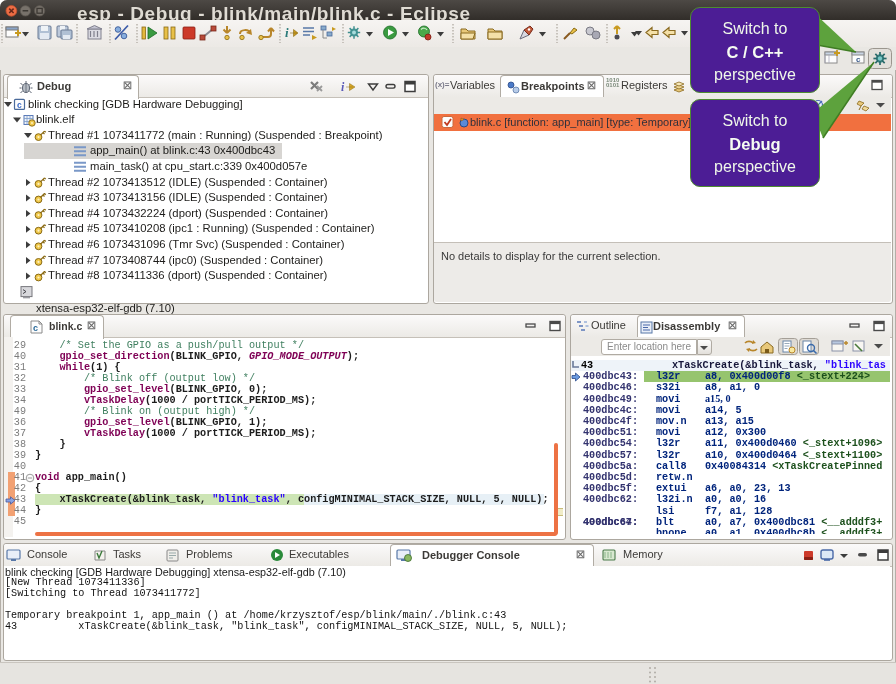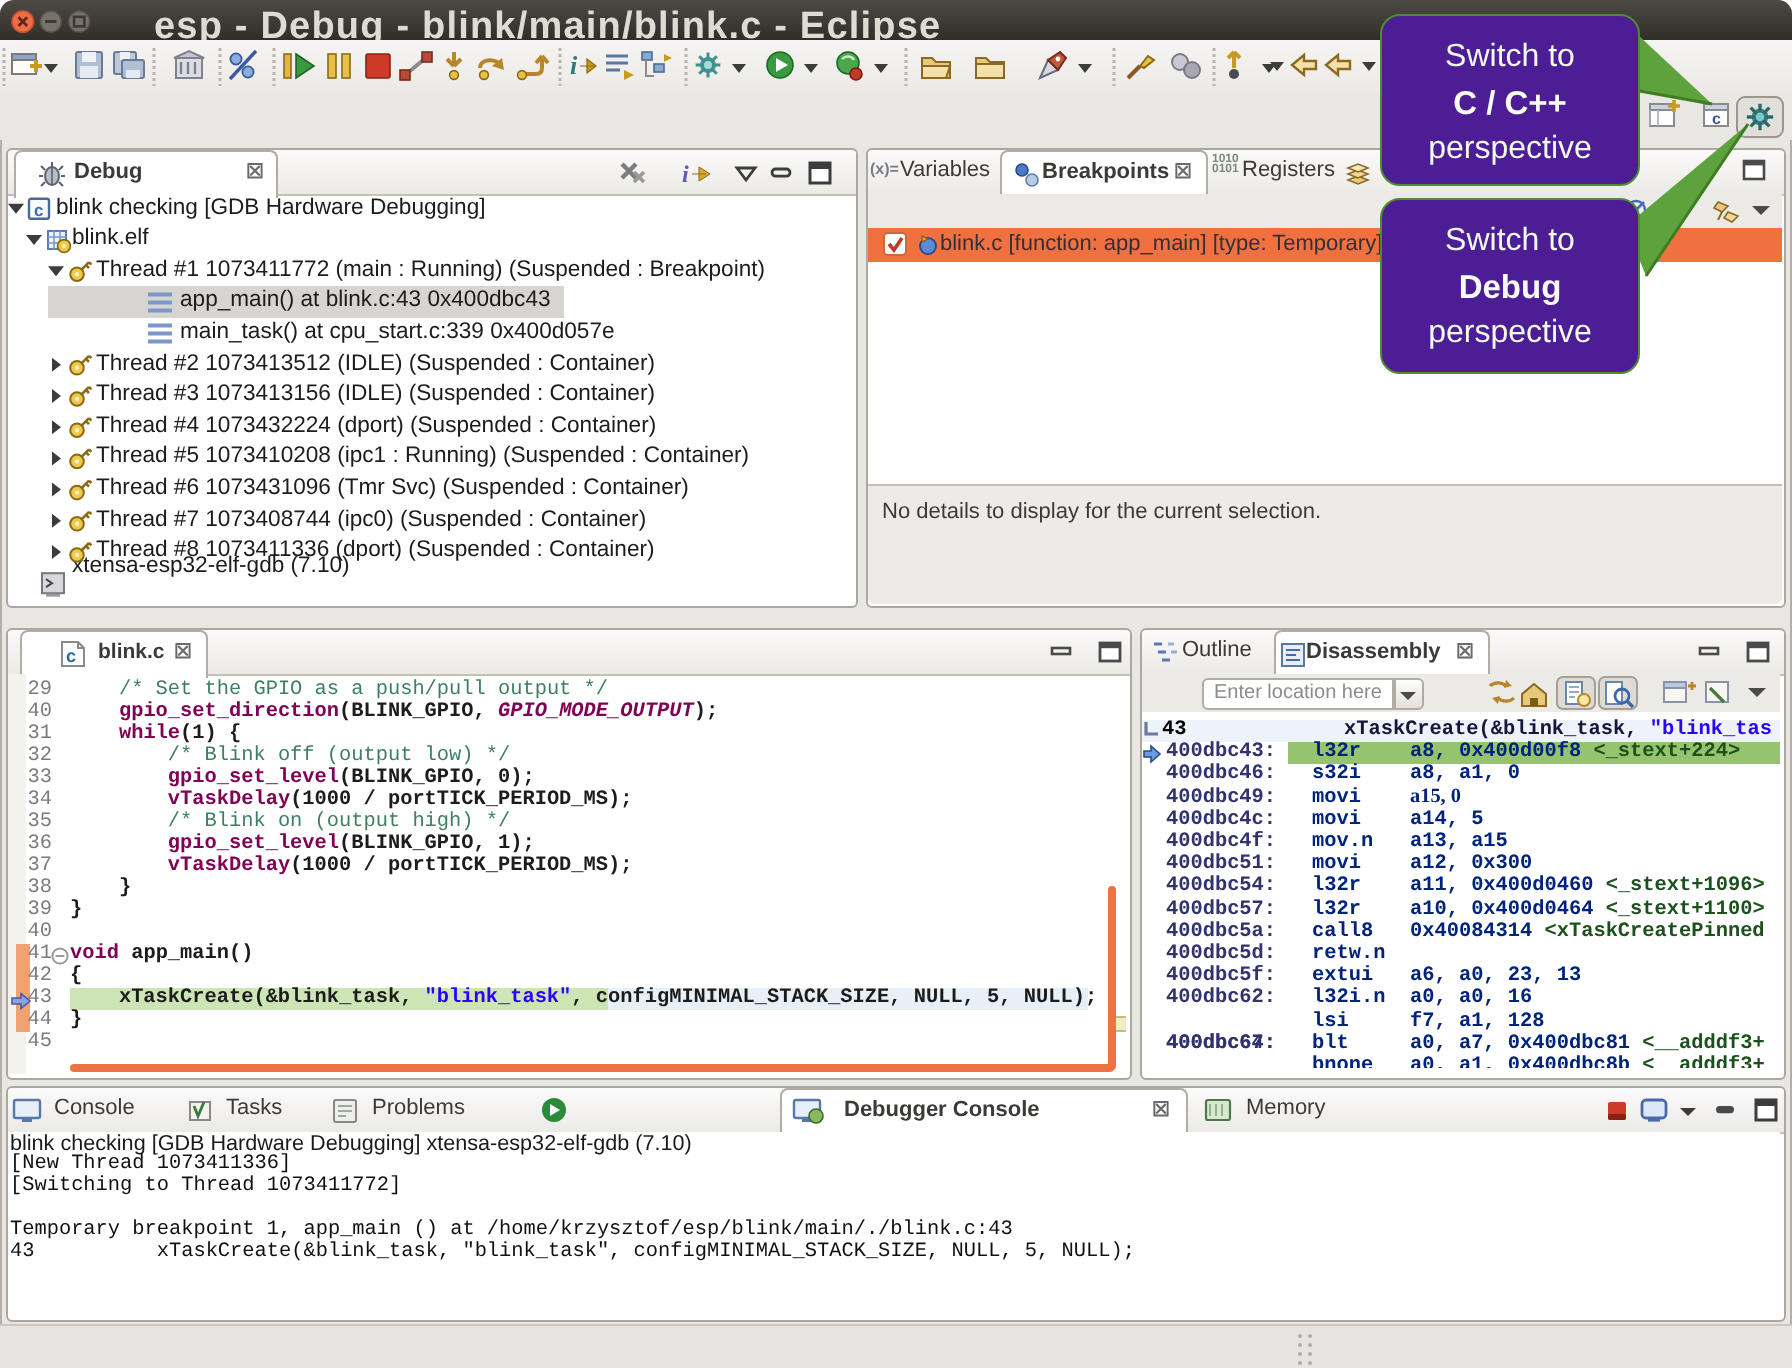--- a/index.html
+++ b/index.html
@@ -195,21 +195,21 @@
   <div class="abs" style="left:20px;top:68.4px;width:258px;height:15.6px;background:#d7d5d2;"></div>
   <div class="trow" style="left:86px;top:68.4px;">app_main() at blink.c:43 0x400dbc43</div>
   <div class="trow" style="left:86px;top:84.0px;">main_task() at cpu_start.c:339 0x400d057e</div>
   <div class="trow" style="left:44px;top:99.6px;">Thread #2 1073413512 (IDLE) (Suspended : Container)</div>
   <div class="trow" style="left:44px;top:115.2px;">Thread #3 1073413156 (IDLE) (Suspended : Container)</div>
   <div class="trow" style="left:44px;top:130.8px;">Thread #4 1073432224 (dport) (Suspended : Container)</div>
   <div class="trow" style="left:44px;top:146.4px;">Thread #5 1073410208 (ipc1 : Running) (Suspended : Container)</div>
   <div class="trow" style="left:44px;top:162.0px;">Thread #6 1073431096 (Tmr Svc) (Suspended : Container)</div>
   <div class="trow" style="left:44px;top:177.6px;">Thread #7 1073408744 (ipc0) (Suspended : Container)</div>
   <div class="trow" style="left:44px;top:193.2px;">Thread #8 1073411336 (dport) (Suspended : Container)</div>
-  <div class="trow" style="left:32px;top:201px;">xtensa-esp32-elf-gdb (7.10)</div>
+  <div class="trow" style="left:32px;top:226px;">xtensa-esp32-elf-gdb (7.10)</div>
  <svg class="abs" style="left:0;top:22px" width="424" height="205" viewBox="0 0 424 205">
         <path d="M0 4.9l8 0-4 5z" fill="#3c3c3c"></path>
         <rect x="10.5" y="2.4000000000000004" width="10" height="10" rx="1" fill="#fdfdfd" stroke="#4a6a9a" stroke-width="1.2"></rect>
         <text x="13" y="11.0" font-size="8.5" font-weight="bold" fill="#3a6ac8" font-family="Liberation Sans">c</text>
         <path d="M9 20.5l8 0-4 5z" fill="#3c3c3c"></path>
         <rect x="20" y="18.5" width="9" height="9" fill="#eef2f8" stroke="#5a7ab8" stroke-width="1"></rect>
         <path d="M23 18.5v9M26 18.5v9M20 21.5h9M20 24.5h9" stroke="#7a9ac8" stroke-width=".8"></path>
         <circle cx="28" cy="26.0" r="3.2" fill="#f0c84a" stroke="#8a6a14" stroke-width=".9"></circle>
         <circle cx="28" cy="26.0" r="1" fill="#fdf0c0"></circle>
         <path d="M20 36.1l8 0-4 5z" fill="#3c3c3c"></path>
@@ -332,21 +332,21 @@
   <div class="mono" style="position:absolute;left:9px;top:14.1px;width:13px;height:11px;line-height:11px;text-align:right;color:#7c7c7c;">40</div>
   <div class="mono code" style="position:absolute;left:31px;top:14.1px;height:11px;line-height:11px;">    <span class="kw">gpio_set_direction</span>(BLINK_GPIO, <span class="mac">GPIO_MODE_OUTPUT</span>);</div>
   <div class="mono" style="position:absolute;left:9px;top:25.1px;width:13px;height:11px;line-height:11px;text-align:right;color:#7c7c7c;">31</div>
   <div class="mono code" style="position:absolute;left:31px;top:25.1px;height:11px;line-height:11px;">    <span class="kw">while</span>(1) {</div>
   <div class="mono" style="position:absolute;left:9px;top:36.1px;width:13px;height:11px;line-height:11px;text-align:right;color:#7c7c7c;">32</div>
   <div class="mono code" style="position:absolute;left:31px;top:36.1px;height:11px;line-height:11px;">        <span class="cmt">/* Blink off (output low) */</span></div>
   <div class="mono" style="position:absolute;left:9px;top:47.1px;width:13px;height:11px;line-height:11px;text-align:right;color:#7c7c7c;">33</div>
   <div class="mono code" style="position:absolute;left:31px;top:47.1px;height:11px;line-height:11px;">        <span class="kw">gpio_set_level</span>(BLINK_GPIO, 0);</div>
   <div class="mono" style="position:absolute;left:9px;top:58.1px;width:13px;height:11px;line-height:11px;text-align:right;color:#7c7c7c;">34</div>
   <div class="mono code" style="position:absolute;left:31px;top:58.1px;height:11px;line-height:11px;">        <span class="kw">vTaskDelay</span>(1000 / portTICK_PERIOD_MS);</div>
-  <div class="mono" style="position:absolute;left:9px;top:69.1px;width:13px;height:11px;line-height:11px;text-align:right;color:#7c7c7c;">35</div>
+  <div class="mono" style="position:absolute;left:9px;top:69.1px;width:13px;height:11px;line-height:11px;text-align:right;color:#7c7c7c;">49</div>
   <div class="mono code" style="position:absolute;left:31px;top:69.1px;height:11px;line-height:11px;">        <span class="cmt">/* Blink on (output high) */</span></div>
   <div class="mono" style="position:absolute;left:9px;top:80.1px;width:13px;height:11px;line-height:11px;text-align:right;color:#7c7c7c;">36</div>
   <div class="mono code" style="position:absolute;left:31px;top:80.1px;height:11px;line-height:11px;">        <span class="kw">gpio_set_level</span>(BLINK_GPIO, 1);</div>
   <div class="mono" style="position:absolute;left:9px;top:91.1px;width:13px;height:11px;line-height:11px;text-align:right;color:#7c7c7c;">37</div>
   <div class="mono code" style="position:absolute;left:31px;top:91.1px;height:11px;line-height:11px;">        <span class="kw">vTaskDelay</span>(1000 / portTICK_PERIOD_MS);</div>
   <div class="mono" style="position:absolute;left:9px;top:102.1px;width:13px;height:11px;line-height:11px;text-align:right;color:#7c7c7c;">38</div>
   <div class="mono code" style="position:absolute;left:31px;top:102.1px;height:11px;line-height:11px;">    }</div>
   <div class="mono" style="position:absolute;left:9px;top:113.1px;width:13px;height:11px;line-height:11px;text-align:right;color:#7c7c7c;">39</div>
   <div class="mono code" style="position:absolute;left:31px;top:113.1px;height:11px;line-height:11px;">}</div>
   <div class="mono" style="position:absolute;left:9px;top:124.1px;width:13px;height:11px;line-height:11px;text-align:right;color:#7c7c7c;">40</div>
@@ -484,20 +484,23 @@
  <div class="tb"></div>
  <div class="tab" style="left:2px;width:86px;">
       <span class="tx" style="left:21px;text-align:center;">Console</span>
     </div>
  <div class="tab" style="left:88px;width:70px;">
       <span class="tx" style="left:21px;">Tasks</span>
     </div>
  <div class="tab" style="left:158px;width:104px;">
       <span class="tx" style="left:24px;">Problems</span>
     </div>
+ <div class="tab" style="left:262px;width:124px;">
+      <span class="tx" style="left:23px;">Executables</span>
+    </div>
  <div class="tab atab" style="left:386px;width:202px;">
       <span class="tx" style="left:31px;">Debugger Console</span>
       <span class="tx cl" style="left:185px;">☒</span>
     </div>
  <div class="tab" style="left:592px;width:92px;">
       <span class="tx" style="left:27px;">Memory</span>
     </div>
  <svg class="abs" style="left:0;top:3px" width="700" height="17" viewBox="0 0 700 17">
   <rect x="3" y="3" width="13" height="9" rx="1" fill="#e8eef8" stroke="#5878a8" stroke-width="1.2"></rect>
       <rect x="7" y="12" width="5" height="2" fill="#5878a8"></rect>

